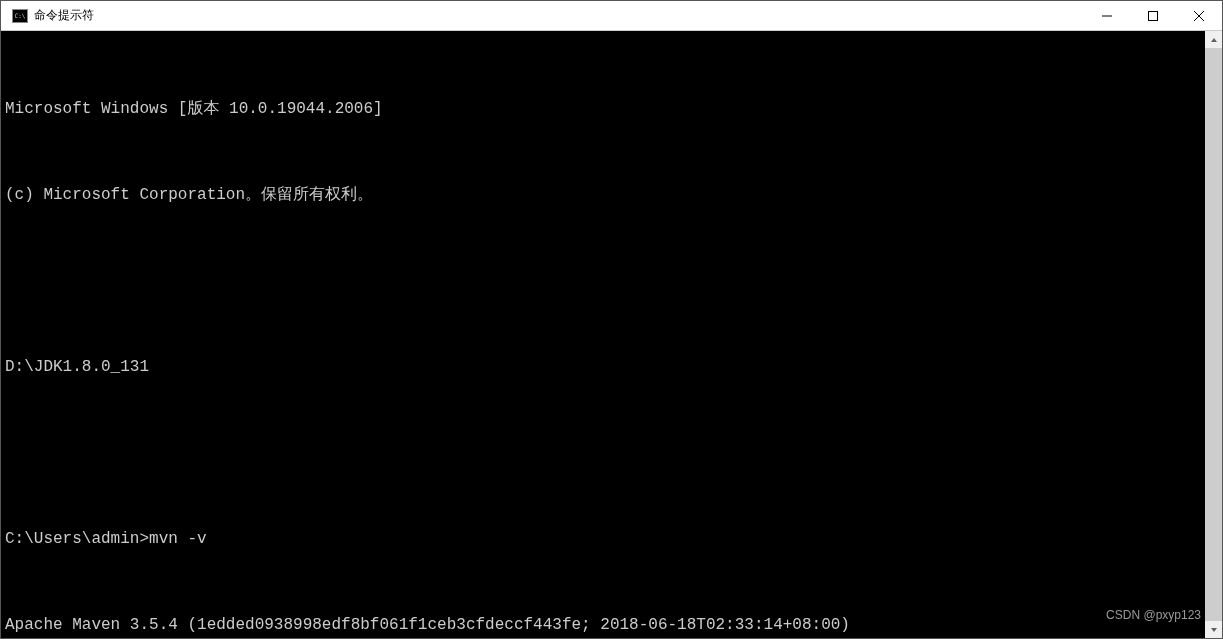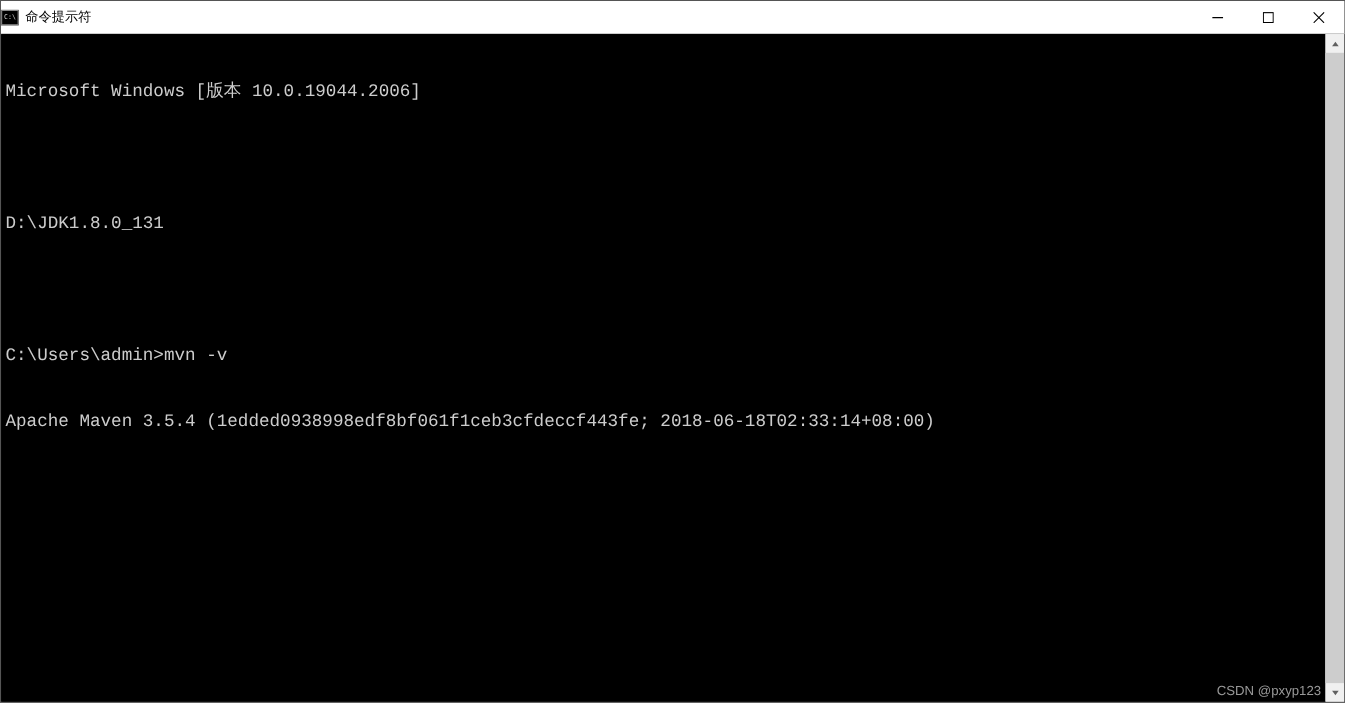--- a/index.html
+++ b/index.html
@@ -28,21 +28,21 @@
       display: flex;
       align-items: center;
       justify-content: space-between;
       border-bottom: 1px solid #ccc;
       flex-shrink: 0;
     }
     .titlebar-left {
       display: flex;
       align-items: center;
       gap: 6px;
-      padding-left: 0;
+      padding-left: 11px;
     }
     .titlebar-icon {
       width: 16px;
       height: 14px;
       background: #000;
       position: relative;
       display: flex;
       align-items: center;
       justify-content: center;
       border: 1px solid #888;
@@ -89,20 +89,21 @@
       font-family: "NSimSun", "SimSun", "Consolas", "Courier New", monospace;
       font-size: 16px;
       line-height: 20px;
       padding: 2px 4px;
       white-space: pre;
       overflow: hidden;
     }
     .terminal-line {
       display: block;
       min-height: 20px;
+      margin-top: 26px;
     }
     .scrollbar {
       width: 17px;
       background: #f0f0f0;
       position: relative;
       display: flex;
       flex-direction: column;
     }
     .scroll-btn {
       width: 17px;
@@ -125,21 +126,21 @@
     .scroll-thumb {
       position: absolute;
       top: 0;
       left: 0;
       right: 0;
       height: 100%;
       background: #cdcdcd;
     }
     .watermark {
       position: absolute;
-      bottom: 4px;
+      bottom: 17px;
       right: 22px;
       font-size: 12px;
       color: #999;
       font-family: sans-serif;
     }
   </style>
 </head>
 <body>
 
 <div class="window">
@@ -164,20 +165,21 @@
             <line x1="0" y1="0" x2="10" y2="10" stroke="#000" stroke-width="1"></line>
             <line x1="10" y1="0" x2="0" y2="10" stroke="#000" stroke-width="1"></line>
           </svg>
       </button>
     </div>
   </div>
 
   <div class="terminal-wrapper">
     <div class="terminal">
       <span class="terminal-line">Microsoft Windows [版本 10.0.19044.2006]</span>
+      <span class="terminal-line">(c) Microsoft Corporation。保留所有权利。</span>
       <span class="terminal-line"></span>
       <span class="terminal-line">D:\JDK1.8.0_131</span>
       <span class="terminal-line"></span>
       <span class="terminal-line">C:\Users\admin&gt;mvn -v</span>
       <span class="terminal-line">Apache Maven 3.5.4 (1edded0938998edf8bf061f1ceb3cfdeccf443fe; 2018-06-18T02:33:14+08:00)</span>
       
       
       
       
     </div>

